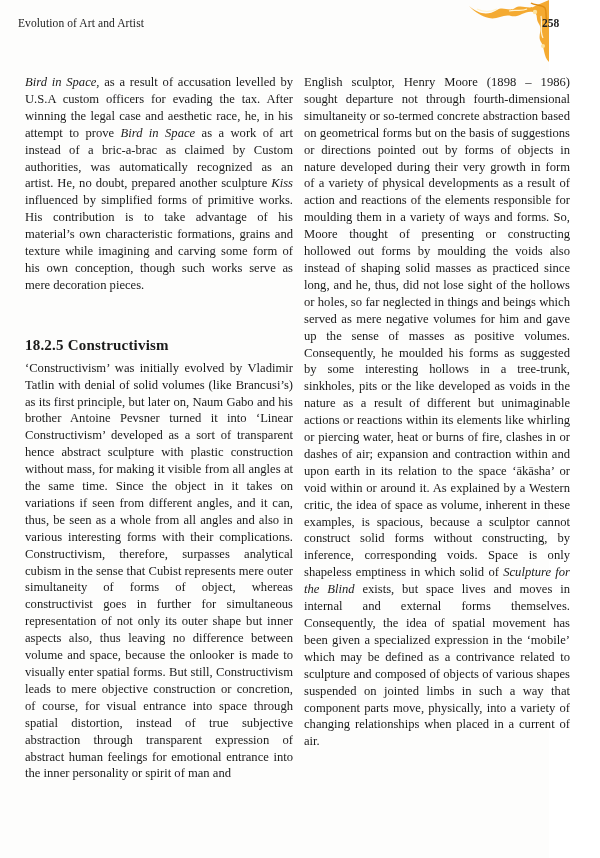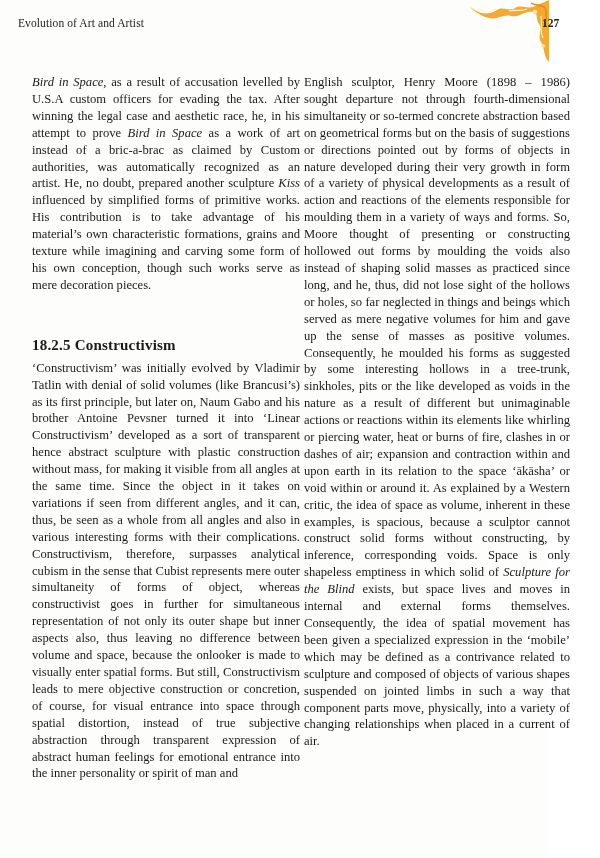--- a/index.html
+++ b/index.html
@@ -46,21 +46,21 @@
     }
     .col {
       position: absolute;
       top: 74px;
       font-size: 12.6px;
       line-height: 16.9px;
       text-align: justify;
       hyphens: none;
     }
     .col-left {
-      left: 32px;
+      left: 25px;
       width: 268px;
     }
     .col-right {
       left: 304px;
       width: 266px;
     }
     .col p {
       margin: 0;
     }
     .col-right p + p {
@@ -86,21 +86,21 @@
     <path d="M0 6 C10 14, 18 16, 28 10 C34 6, 40 12, 46 8 C52 4, 60 10, 66 6 L80 0 L80 62 C74 56, 76 48, 72 42 C68 36, 74 30, 70 24 C66 18, 70 14, 64 12 C56 10, 50 18, 42 16 C34 14, 28 20, 20 18 C12 16, 6 12, 0 6 Z" fill="#f3a526" opacity="0.95"></path>
     <path d="M8 9 C16 13, 22 12, 28 9" stroke="#fff3d0" stroke-width="1.2" fill="none"></path>
     <path d="M40 11 C46 9, 52 12, 58 9" stroke="#fff3d0" stroke-width="1.2" fill="none"></path>
     <path d="M72 16 C74 24, 70 30, 74 38" stroke="#fff3d0" stroke-width="1.2" fill="none"></path>
     <circle cx="66" cy="12" r="2.2" fill="#fde3a0"></circle>
     <circle cx="74" cy="46" r="2" fill="#fde3a0"></circle>
     <path d="M62 3 C66 6, 72 4, 76 8 C78 12, 76 16, 78 20" stroke="#e08c10" stroke-width="1.5" fill="none"></path>
   </svg>
 
   <div class="running-head">Evolution of Art and Artist</div>
-  <div class="page-number">127</div>
+  <div class="page-number">258</div>
 
   <div class="col col-left">
     <p><em>Bird in Space</em><span>, as a result of accusation levelled by U.S.A custom officers for evading the tax. After winning the legal case and aesthetic race, he, in his attempt to prove </span><em>Bird in Space</em><span> as a work of art instead of a bric-a-brac as claimed by Custom authorities, was automatically recognized as an artist. He, no doubt, prepared another sculpture </span><em>Kiss</em><span> influenced by simplified forms of primitive works. His contribution is to take advantage of his material’s own characteristic formations, grains and texture while imagining and carving some form of his own conception, though such works serve as mere decoration pieces.</span></p>
 
     <div class="section-heading">18.2.5 Constructivism</div>
 
     <p>‘Constructivism’ was initially evolved by Vladimir Tatlin with denial of solid volumes (like Brancusi’s) as its first principle, but later on, Naum Gabo and his brother Antoine Pevsner turned it into ‘Linear Constructivism’ developed as a sort of transparent hence abstract sculpture with plastic construction without mass, for making it visible from all angles at the same time. Since the object in it takes on variations if seen from different angles, and it can, thus, be seen as a whole from all angles and also in various interesting forms with their complications. Constructivism, therefore, surpasses analytical cubism in the sense that Cubist represents mere outer simultaneity of forms of object, whereas constructivist goes in further for simultaneous representation of not only its outer shape but inner aspects also, thus leaving no difference between volume and space, because the onlooker is made to visually enter spatial forms. But still, Constructivism leads to mere objective construction or concretion, of course, for visual entrance into space through spatial distortion, instead of true subjective abstraction through transparent expression of abstract human feelings for emotional entrance into the inner personality or spirit of man and</p>
   </div>
 
   <div class="col col-right">

